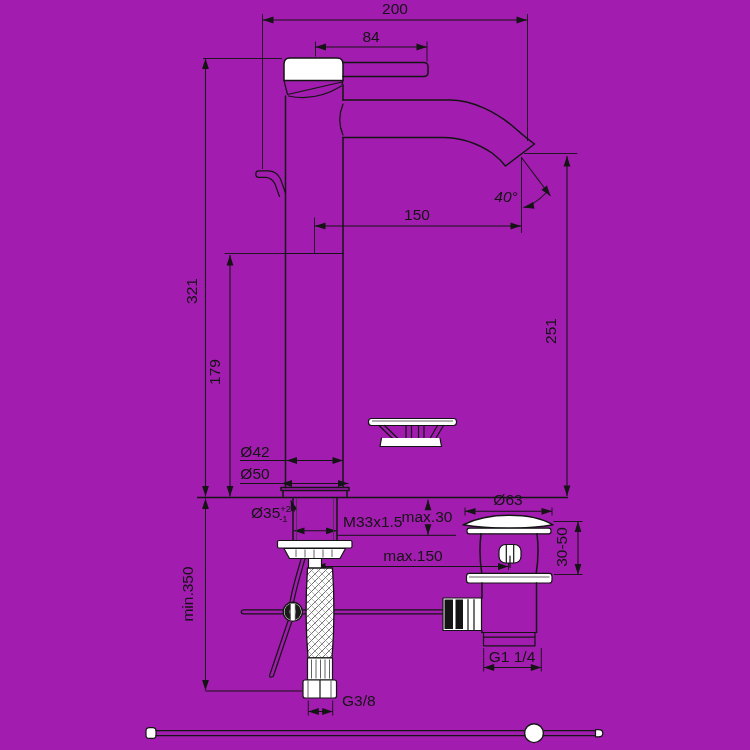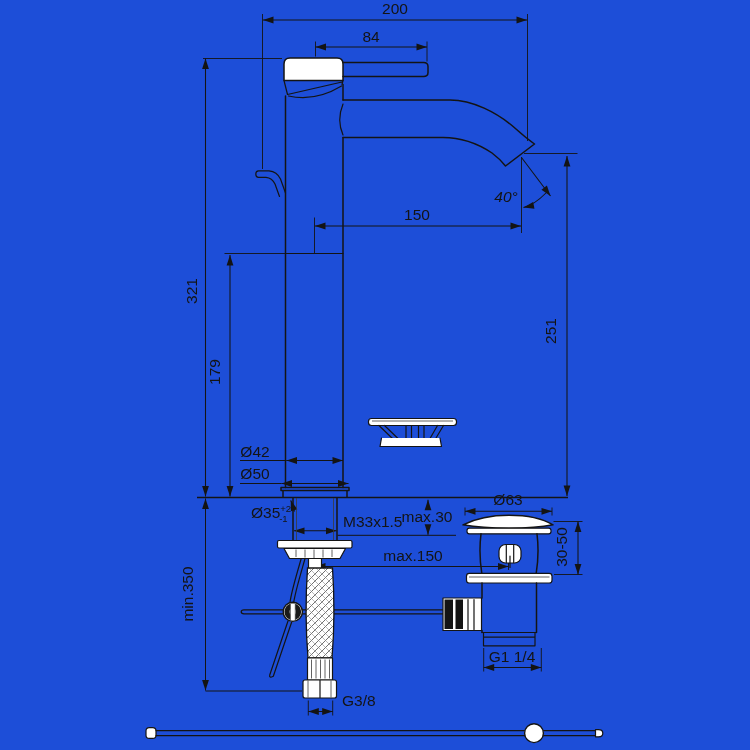--- a/index.html
+++ b/index.html
@@ -1,17 +1,17 @@
 <!DOCTYPE html>
 <html><head>
 <meta charset="utf-8">
 <style>
   html,body{margin:0;padding:0;background:#ffffff;}
   body{width:750px;height:750px;overflow:hidden;}
-  .canvas{width:750px;height:750px;background:#1d4ed8;}
+  .canvas{width:750px;height:750px;background:#a21caf;}
   svg text{
     font-family:"Liberation Sans","DejaVu Sans",sans-serif;
     fill:#141414;
     font-size:15.5px;
   }
   .lab-s{font-size:9.5px;}
   .it{font-style:italic;}
   .obj{stroke:#141414;stroke-width:1.5;fill:none;stroke-linejoin:round;stroke-linecap:round;}
   .obj2{stroke:#141414;stroke-width:1.2;fill:none;stroke-linejoin:round;stroke-linecap:round;}
   .thin{stroke:#3a3a3a;stroke-width:0.8;fill:none;}

